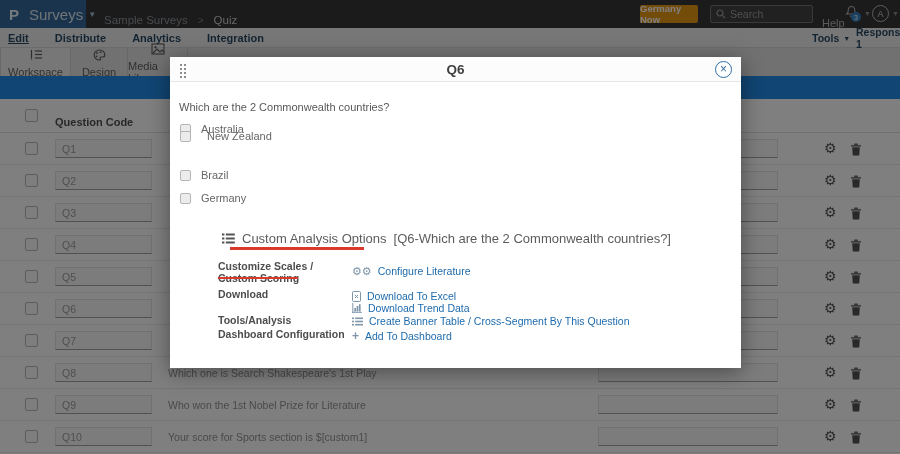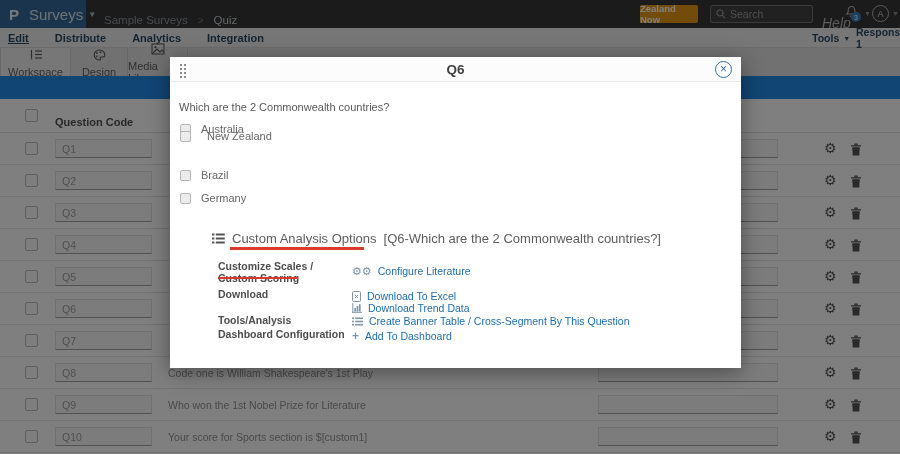--- a/index.html
+++ b/index.html
@@ -13,21 +13,21 @@
   .product-label { color:#dce7f1; font-size:15px; margin-left:10px; }
   .caret { font-size:8px; color:#9fc0da; margin-left:5px; }
   .breadcrumb { position:absolute; left:104px; top:0; height:40px; display:flex; align-items:center; gap:10px; font-size:11.5px; }
   .crumb-parent { color:#8d9298; }
   .crumb-sep { color:#6f7478; font-size:10px; }
   .crumb-current { color:#c7cbd0; }
   .upgrade-btn { position:absolute; left:640px; top:5px; width:58px; height:18px; background:#e8940c; border-radius:2px; color:#fff; font-size:9.5px; font-weight:bold; display:flex; align-items:center; justify-content:center; cursor:pointer; }
   .search-box { position:absolute; left:710px; top:5px; width:103px; height:18px; background:#3b3b3b; border:1px solid #707070; border-radius:2px; display:flex; align-items:center; padding:0 5px; }
   .search-box input { background:transparent; border:none; outline:none; color:#c5c5c5; font-size:10.5px; width:80px; margin-left:4px; font-family:"Liberation Sans",sans-serif; }
   .search-box input::placeholder { color:#9a9a9a; }
-  .help-label { position:absolute; left:822px; top:0; height:46px; display:flex; align-items:center; color:#b3b3b3; font-size:14px; cursor:pointer;font-style:italic; }
+  .help-label { position:absolute; left:822px; top:0; height:46px; display:flex; align-items:center; color:#b3b3b3; font-size:11px; cursor:pointer; }
   .bell-wrap { position:absolute; left:845px; top:5px; width:16px; height:18px; cursor:pointer; }
   .bell-badge { position:absolute; left:6px; top:7px; width:10px; height:10px; background:#2d7dc1; border-radius:50%; color:#fff; font-size:7px; display:flex; align-items:center; justify-content:center; }
   .bell-caret { position:absolute; left:864px; top:10px; color:#8a8a8a; font-size:7px; cursor:pointer; }
   .avatar { position:absolute; left:872px; top:5px; width:17px; height:17px; border:1.5px solid #b9b9b9; border-radius:50%; color:#cccccc; font-size:9px; display:flex; align-items:center; justify-content:center; cursor:pointer; }
   .avatar-caret { position:absolute; left:892px; top:10px; color:#8a8a8a; font-size:7px; cursor:pointer; }
 
   
   .navrow { position:absolute; left:0; top:28px; width:900px; height:20px; background:#efefef; border-bottom:1px solid #d6d6d6; }
   .nav-items { position:absolute; left:8px; top:0; height:20px; display:flex; gap:26px; align-items:center; }
   .nav-item { font-size:11px; font-weight:bold; color:#1d3f5c; cursor:pointer; }
@@ -73,21 +73,21 @@
   .modal-header { position:absolute; left:0; top:0; width:571px; height:25px; background:#fcfcfc; border-bottom:1px solid #e8e8e8; }
   .drag-handle { position:absolute; left:9px; top:6px; width:8px; height:15px; background-image:radial-gradient(#8c8c8c 1px, transparent 1.2px); background-size:4px 4px; cursor:move; }
   .modal-title { position:absolute; left:0; top:0; width:571px; height:25px; display:flex; align-items:center; justify-content:center; font-size:13.5px; font-weight:bold; color:#3f3f3f; }
   .close-btn { position:absolute; right:9px; top:4px; width:17px; height:17px; border:1px solid #2f6da4; border-radius:50%; color:#2f6da4; font-size:12px; line-height:15px; text-align:center; cursor:pointer; background:#fff; }
   .m-question { position:absolute; left:9px; top:44px; font-size:11px; color:#585858; }
   .m-option { position:absolute; left:10px; display:flex; align-items:center; gap:10px; }
   .m-cb { width:11px; height:11px; background:#ececec; border:1px solid #b5b5b5; border-radius:2px; cursor:pointer; }
   .m-option span.lbl { font-size:11px; color:#666; }
   .m-opt-0 { top:66px; } .m-opt-1 { top:73px;gap:16px; } .m-opt-2 { top:112px; } .m-opt-3 { top:135px; }
 
-  .a-heading { position:absolute; left:42px; top:174px; display:flex; align-items:center; gap:7px; font-size:13px; color:#5c5c5c; }
+  .a-heading { position:absolute; left:52px; top:174px; display:flex; align-items:center; gap:7px; font-size:13px; color:#5c5c5c; }
   .a-underline { position:absolute; left:60px; top:190px; width:134px; height:2.5px; background:#d93a2b; }
   .a-label { position:absolute; left:48px; font-size:10.5px; font-weight:bold; color:#4d4d4d; }
   .a-label.scales { top:203px; width:128px; line-height:12px; }
   .scales-underline { position:absolute; left:48px; top:220px; width:80px; height:2px; background:#d93a2b; }
   .a-label.download { top:231px; }
   .a-label.tools { top:257px; }
   .a-label.dashboard { top:271px; }
   .a-link { position:absolute; left:182px; display:flex; align-items:center; gap:6px; font-size:10.5px; color:#1e6bad; cursor:pointer; }
   .a-link .ic { color:#7e95aa; display:inline-flex; }
   .lk-configure { top:208px; } .lk-excel { top:233px; } .lk-trend { top:245px; } .lk-banner { top:258px; } .lk-add { top:272px; }
@@ -101,21 +101,21 @@
   <div class="logo-area">
     <span class="p-logo">P</span>
     <span class="product-label">Surveys</span>
     <span class="caret">▼</span>
   </div>
   <div class="breadcrumb">
     <span class="crumb-parent">Sample Surveys</span>
     <span class="crumb-sep">&gt;</span>
     <span class="crumb-current">Quiz</span>
   </div>
-  <div class="upgrade-btn">Zealand Now</div>
+  <div class="upgrade-btn">Germany Now</div>
   <div class="search-box">
     <span style="display:inline-flex;">
       <svg width="10" height="10" viewBox="0 0 10 10">
           <circle cx="4" cy="4" r="3" fill="none" stroke="#9a9a9a" stroke-width="1.2"></circle>
           <line x1="6.3" y1="6.3" x2="9" y2="9" stroke="#9a9a9a" stroke-width="1.2"></line>
         </svg>
     </span>
     <input placeholder="Search" style="">
   </div>
   <div class="help-label">Help</div>
@@ -341,21 +341,21 @@
             <rect x="1" y="2.2" width="10" height="1.3" fill="#4c4c4c"></rect>
             <rect x="4.2" y="0.6" width="3.6" height="1.3" fill="#4c4c4c"></rect>
             <path d="M2.2 4.2h7.6l-.6 8.2H2.8z" fill="#4c4c4c"></path>
           </svg>
     </span>
   </div>
 
   <div class="trow">
     <span class="cb"></span>
     <input class="code-input" value="Q8" style="">
-    <span class="qtext">Code one is William Shakespeare's 1st Play</span>
+    <span class="qtext">Which one is Search Shakespeare's 1st Play</span>
     <input class="right-input" style="">
     <span class="gear">⚙</span>
     <span class="trash">
       <svg width="12" height="13" viewBox="0 0 12 13">
             <rect x="1" y="2.2" width="10" height="1.3" fill="#4c4c4c"></rect>
             <rect x="4.2" y="0.6" width="3.6" height="1.3" fill="#4c4c4c"></rect>
             <path d="M2.2 4.2h7.6l-.6 8.2H2.8z" fill="#4c4c4c"></path>
           </svg>
     </span>
   </div>

